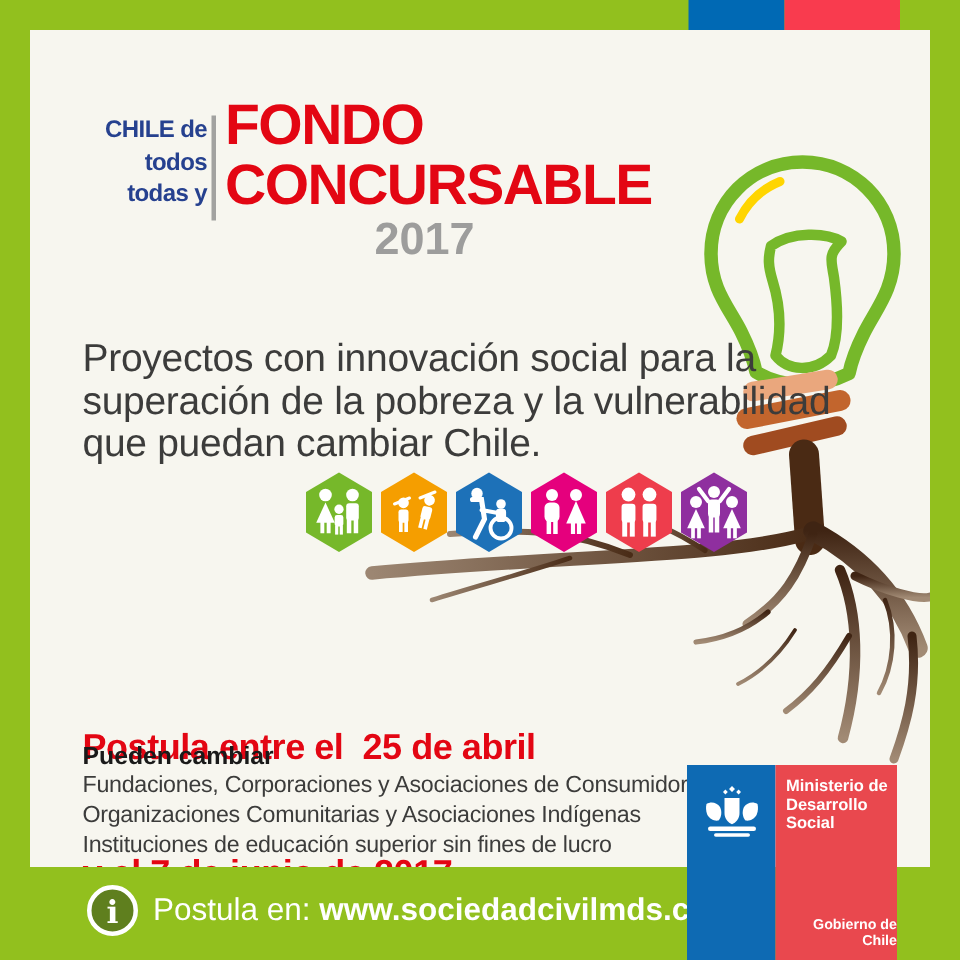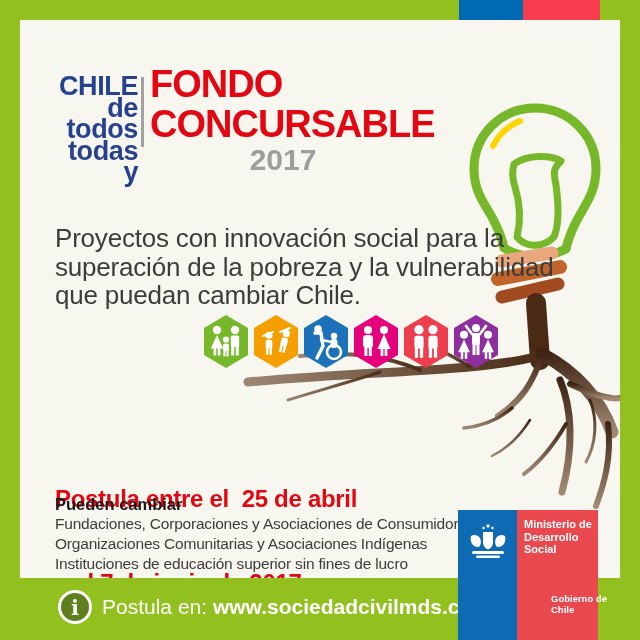--- a/index.html
+++ b/index.html
@@ -5,21 +5,21 @@
   html,body{margin:0;padding:0;}
   body{font-family:"Liberation Sans",sans-serif;}
   .poster{position:relative;width:640px;height:640px;background:#92c01e;overflow:hidden;}
   .content{position:absolute;left:20px;top:20px;width:600px;height:558px;background:#f7f6ef;overflow:hidden;}
   .stripe{position:absolute;top:0;height:20px;}
   .stripe.blue{left:459px;width:64px;background:#0069b4;}
   .stripe.red{left:523px;width:77px;background:#f93b4e;}
 
   
   .brand{position:absolute;left:34px;top:56px;width:84px;text-align:right;
-         color:#26418f;font-weight:bold;font-size:27px;line-height:21.5px;letter-spacing:-0.4px;}
+         color:#26418f;font-weight:bold;font-size:16px;line-height:21.5px;letter-spacing:-0.4px;}
   .divider{position:absolute;left:121px;top:57px;width:3px;height:70px;background:#a2a2a0;}
   .titleblock{position:absolute;left:130px;top:44px;width:266px;}
   .title-line{color:#e30613;font-weight:800;font-size:38px;line-height:40px;letter-spacing:-1px;}
   .title-year{color:#9d9d9c;font-weight:800;font-size:30px;line-height:32px;text-align:center;letter-spacing:0;}
 
   
   .intro{position:absolute;left:35px;top:204px;color:#3c3c3b;font-size:26px;line-height:28.5px;
          letter-spacing:-0.2px;white-space:nowrap;}
 
   
@@ -45,22 +45,22 @@
               color:#fff;font-family:"DejaVu Serif",serif;font-weight:bold;font-size:21px;line-height:1;}
   .footertext{position:absolute;left:102px;top:595px;color:#ffffff;font-size:21px;white-space:nowrap;}
   .footertext .url{font-weight:bold;}
 
   
   .ministry{position:absolute;left:458px;top:510px;width:140px;height:130px;display:flex;border-radius:10px;}
   .ministry .blue{width:59px;height:130px;background:#0e6ab3;position:relative;}
   .ministry .red{width:81px;height:130px;background:#e9484e;position:relative;}
   .ministry .mtext{position:absolute;left:7px;top:8px;color:#fff;font-weight:bold;
                    font-size:11px;line-height:12.5px;}
-  .ministry .gob{position:absolute;left:0;bottom:25px;width:100%;text-align:left;color:#fff;
-                 font-weight:bold;font-size:9.5px;padding-left:34px;}
+  .ministry .gob{position:absolute;left:0;bottom:7px;width:100%;text-align:right;color:#fff;
+                 font-weight:bold;font-size:9.5px;}
   .coat{position:absolute;left:8px;top:14px;}
 </style>
 </head>
 <body>
 
 <div class="poster">
 
   <div class="stripe blue"></div>
   <div class="stripe red"></div>
 

